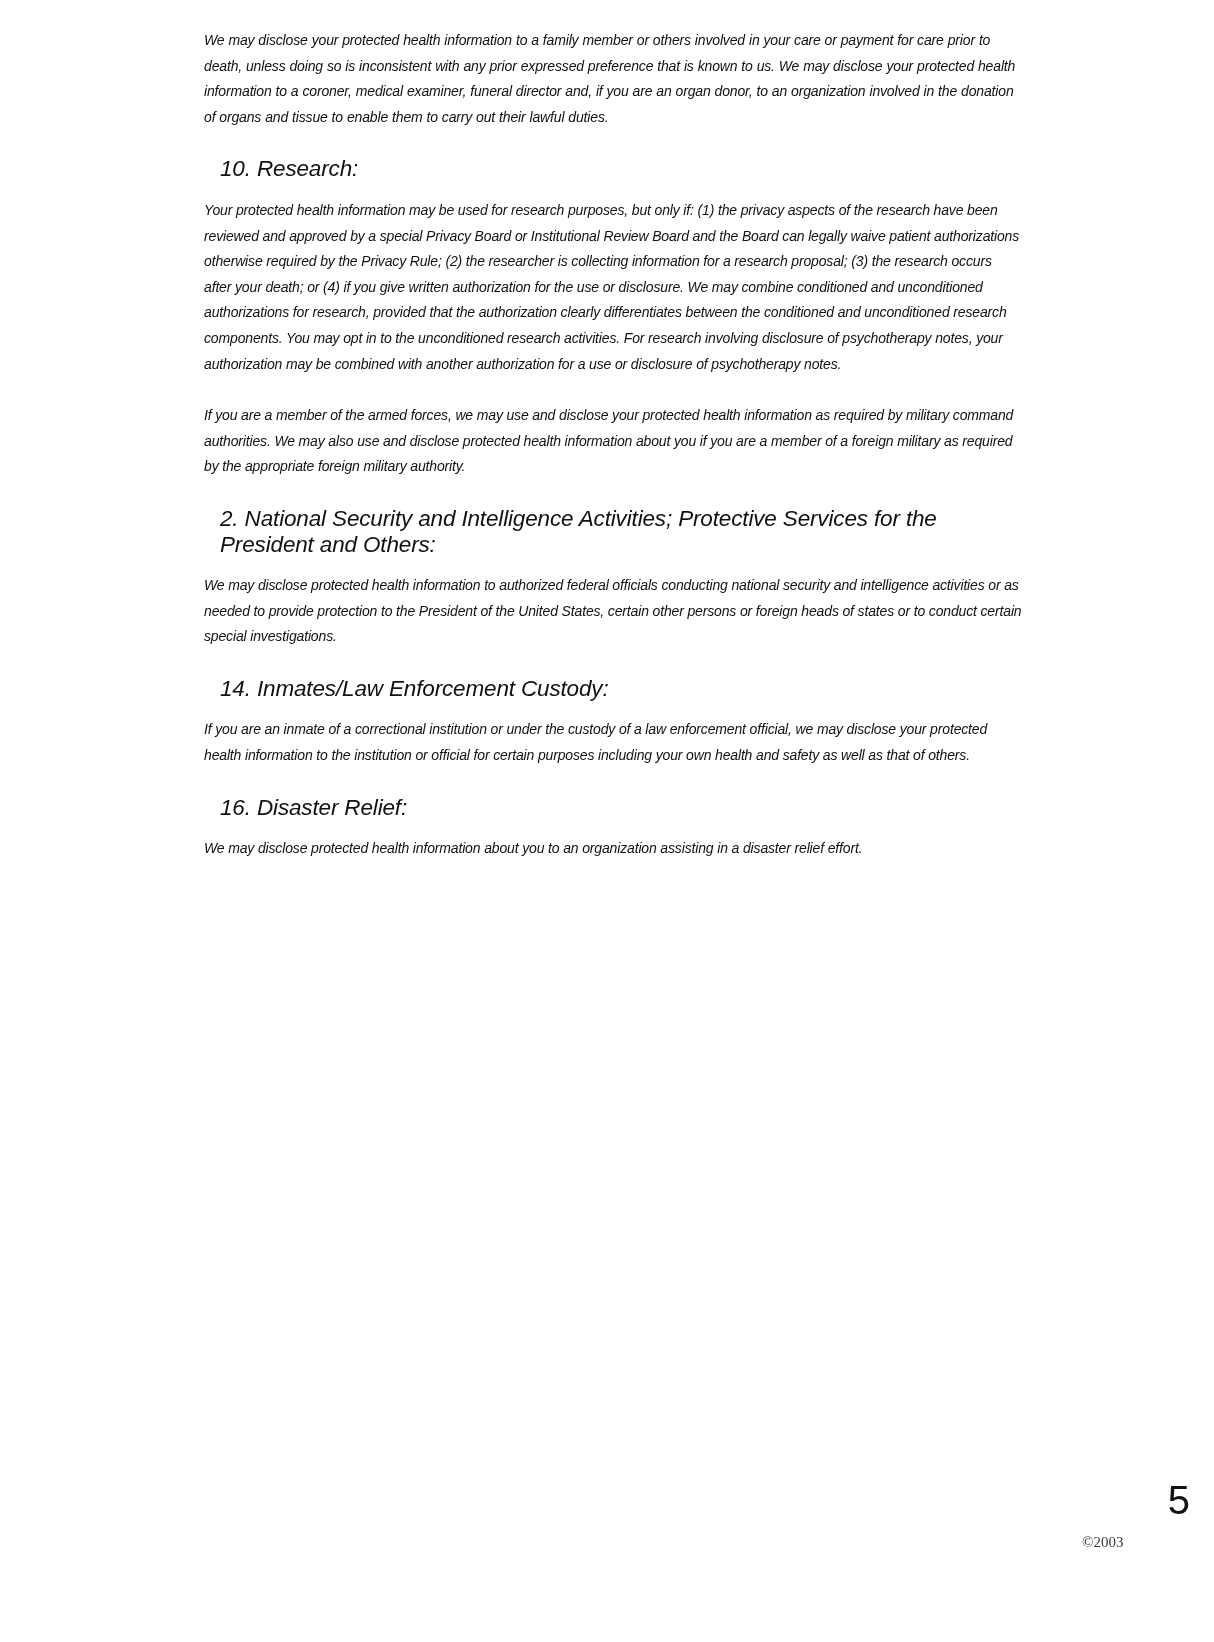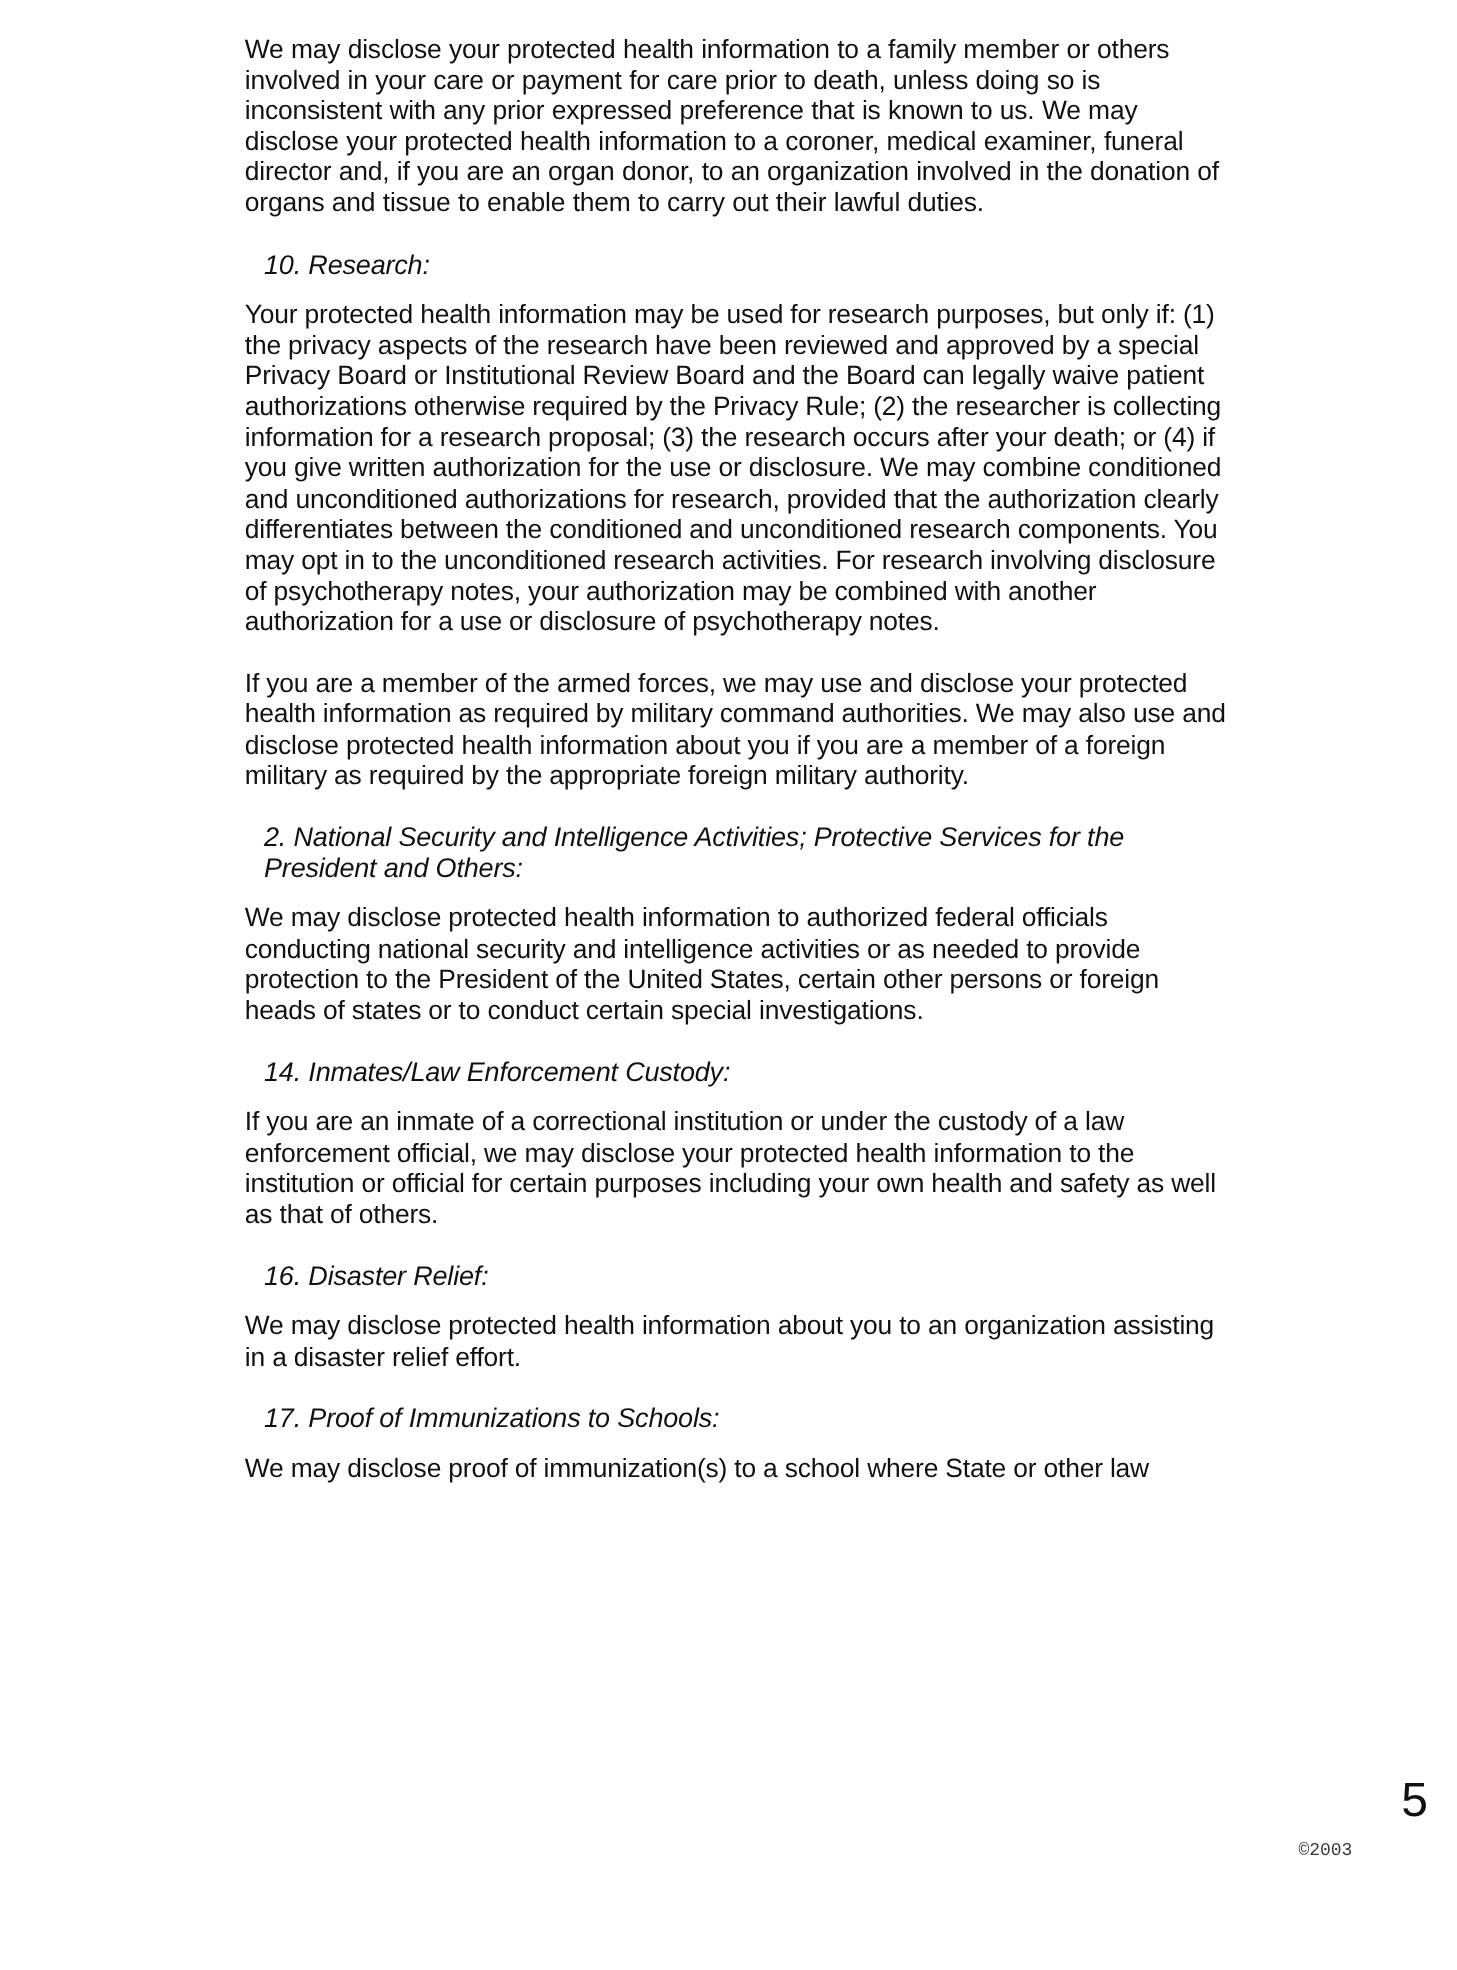--- a/index.html
+++ b/index.html
@@ -38,43 +38,44 @@
     margin-top: 0;
   }
   .heading {
     font-size: 22.5px;
     line-height: 25.6px;
     font-style: italic;
     letter-spacing: -0.15px;
     margin: 16px;
   }
   .body-text {
-    font-size: 22px;
+    font-size: 14px;
     line-height: 25.6px;
     letter-spacing: -0.15px;
     margin: 0;
+    font-style: italic;
   }
   .page-number {
     position: absolute;
     right: 24px;
     top: 1478px;
     font-size: 40px;
     line-height: 44px;
     font-family: "Liberation Sans", sans-serif;
     color: #111111;
   }
   .copyright {
     position: absolute;
     left: 1082px;
     top: 1534px;
     font-size: 15px;
     line-height: 17px;
     color: #3a3a3a;
     white-space: nowrap;
-    font-family: Liberation Mono, monospace;
+    font-family: Liberation Serif, serif;
   }
   .copyright .mark {
     font-size: 15px;
     vertical-align: baseline;
   }
 </style>
 </head>
 <body>
 
 <div class="page">
@@ -106,24 +107,20 @@
       <p class="heading">14. Inmates/Law Enforcement Custody:</p>
       <p class="body-text">If you are an inmate of a correctional institution or under the custody of a law enforcement official, we may disclose your protected health information to the institution or official for certain purposes including your own health and safety as well as that of others.</p>
     </div>
 
 
     <div class="section">
       <p class="heading">16. Disaster Relief:</p>
       <p class="body-text">We may disclose protected health information about you to an organization assisting in a disaster relief effort.</p>
     </div>
 
-    <div class="section">
-      <p class="heading">17. Proof of Immunizations to Schools:</p>
-      <p class="body-text">We may disclose proof of immunization(s) to a school where State or other law</p>
-    </div>
 
   </div>
 
   <div class="page-number">5</div>
 
   <div class="copyright">
     <span class="mark">©</span><span>2003</span>
   </div>
 
 </div>

